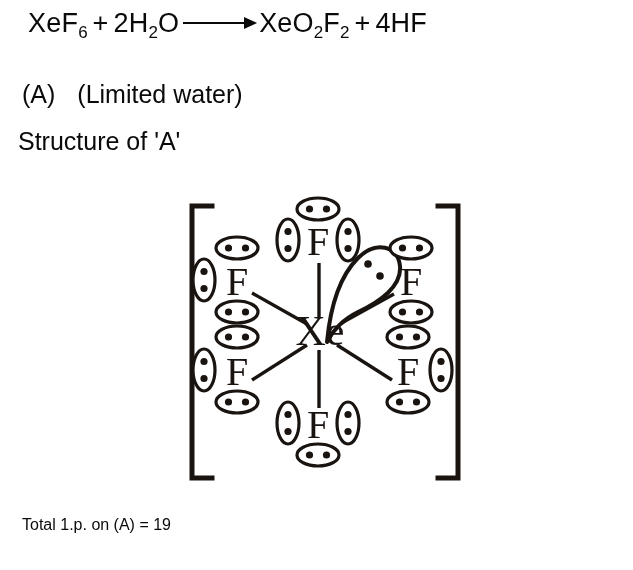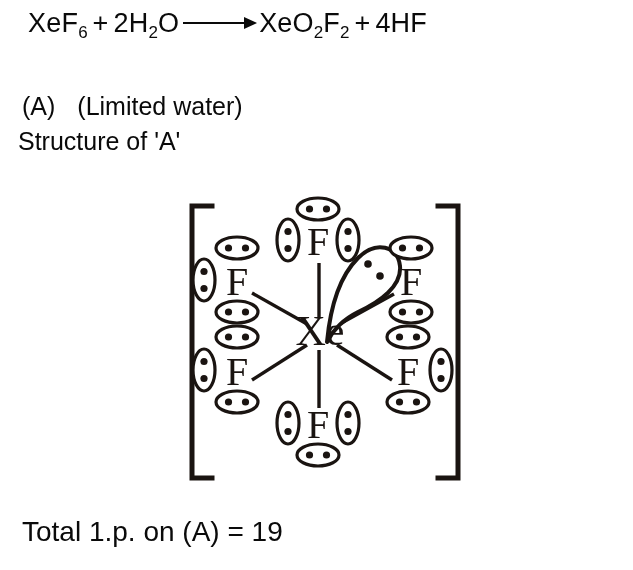--- a/index.html
+++ b/index.html
@@ -62,33 +62,32 @@
     height: 0;
     border-top: 6px solid transparent;
     border-bottom: 6px solid transparent;
     border-left: 13px solid #0a0a0a;
   }
 
   #limited-water-line {
     left: 22px;
     top: 80px;
     font-size: 25px;
-    margin-top: 12px;
   }
   #limited-water-line .gap { display: inline-block; width: 22px; }
 
   #structure-label-line {
     left: 18px;
     top: 127px;
     font-size: 25px;
   }
   #total-lp-line {
     left: 22px;
     top: 516px;
-    font-size: 28px;
+    font-size: 16px;
   }
 
   
   #lewis-structure {
     position: absolute;
     left: 180px;
     top: 190px;
     width: 300px;
     height: 300px;
   }

